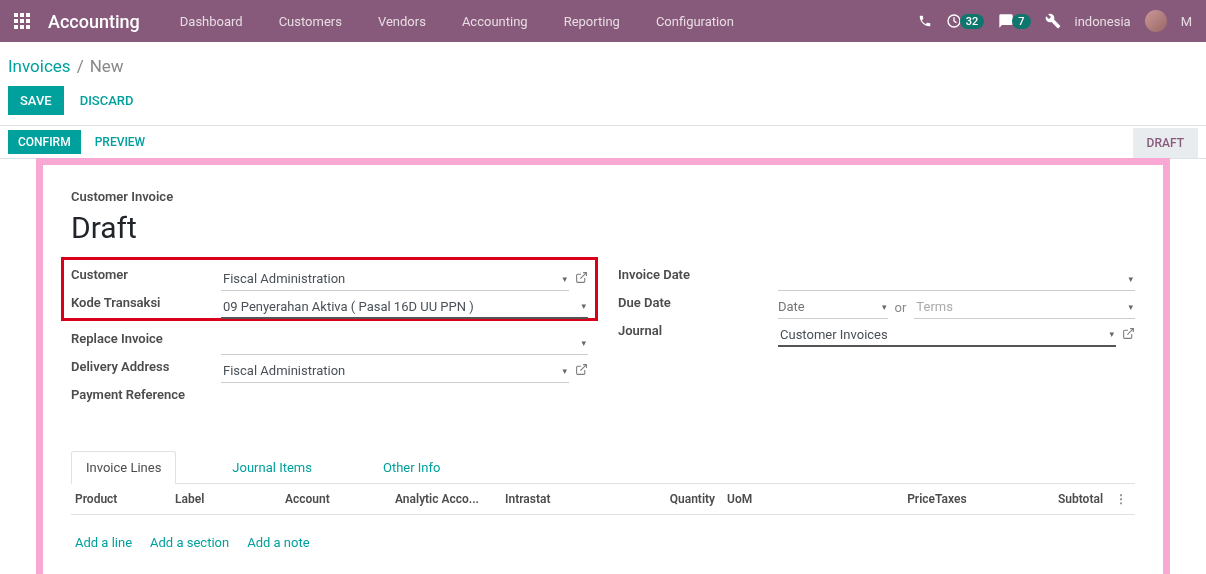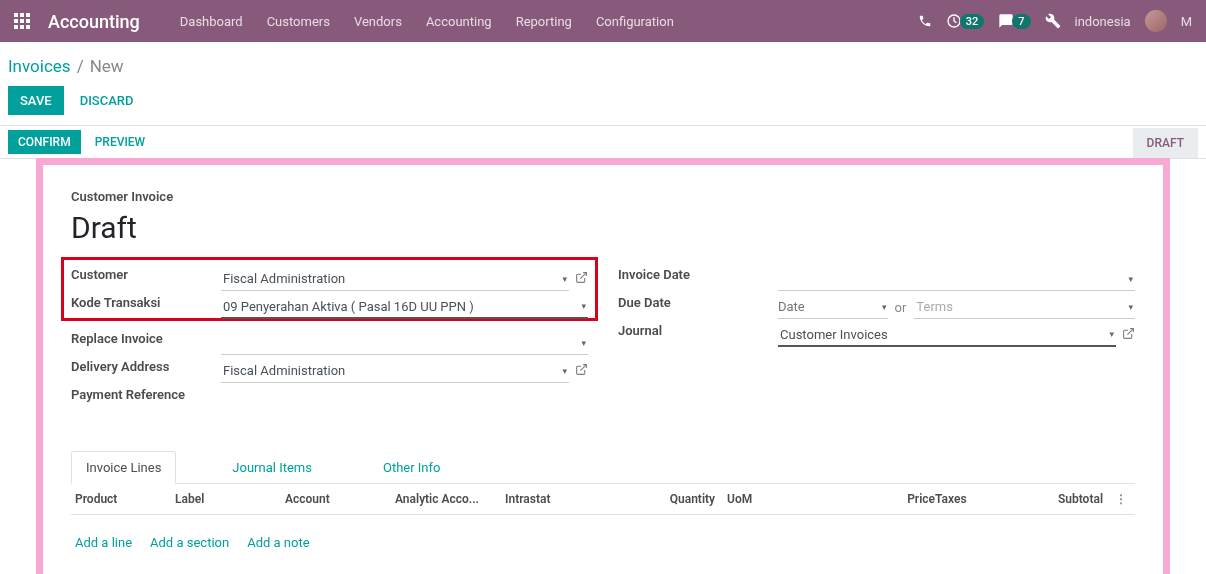--- a/index.html
+++ b/index.html
@@ -2,21 +2,21 @@
 <html><head>
 <meta charset="utf-8">
 <style>
 * { margin: 0; padding: 0; box-sizing: border-box; font-family: -apple-system, BlinkMacSystemFont, "Segoe UI", Roboto, Helvetica, Arial, sans-serif; }
 body { background: #fff; font-size: 13px; color: #4c4c4c; }
 
 .topnav { background: #875a7b; height: 42px; display: flex; align-items: center; padding: 0 8px; color: #fff; }
 .apps-icon { width: 28px; height: 28px; display: flex; align-items: center; justify-content: center; cursor: pointer; }
 .apps-icon svg { width: 16px; height: 16px; fill: #fff; }
 .brand { font-size: 18px; font-weight: 500; margin: 0 28px 0 12px; color: #fff; }
-.nav-menu { display: flex; gap: 0; }
+.nav-menu { display: flex; gap: 12px; }
 .nav-item { padding: 0 12px; height: 42px; display: flex; align-items: center; color: #e8dce3; cursor: pointer; font-size: 13px; }
 .nav-right { margin-left: auto; display: flex; align-items: center; gap: 14px; padding-right: 6px; }
 .icon-btn { display: flex; align-items: center; justify-content: center; cursor: pointer; position: relative; color: #fff; }
 .badge { background: #0f766e; color: #fff; border-radius: 10px; padding: 1px 6px; font-size: 11px; font-weight: 500; margin-left: -2px; }
 .chat-wrap { display: flex; align-items: center; }
 .user-name { color: #e8dce3; font-size: 13px; }
 .avatar { width: 22px; height: 22px; border-radius: 50%; background: linear-gradient(135deg,#c99,#966); display: inline-block; }
 
 .breadcrumb-row { padding: 14px 8px 10px 8px; display: flex; align-items: center; text-align: center; }
 .breadcrumb-link { color: #00a09d; font-size: 17px; cursor: pointer; }

